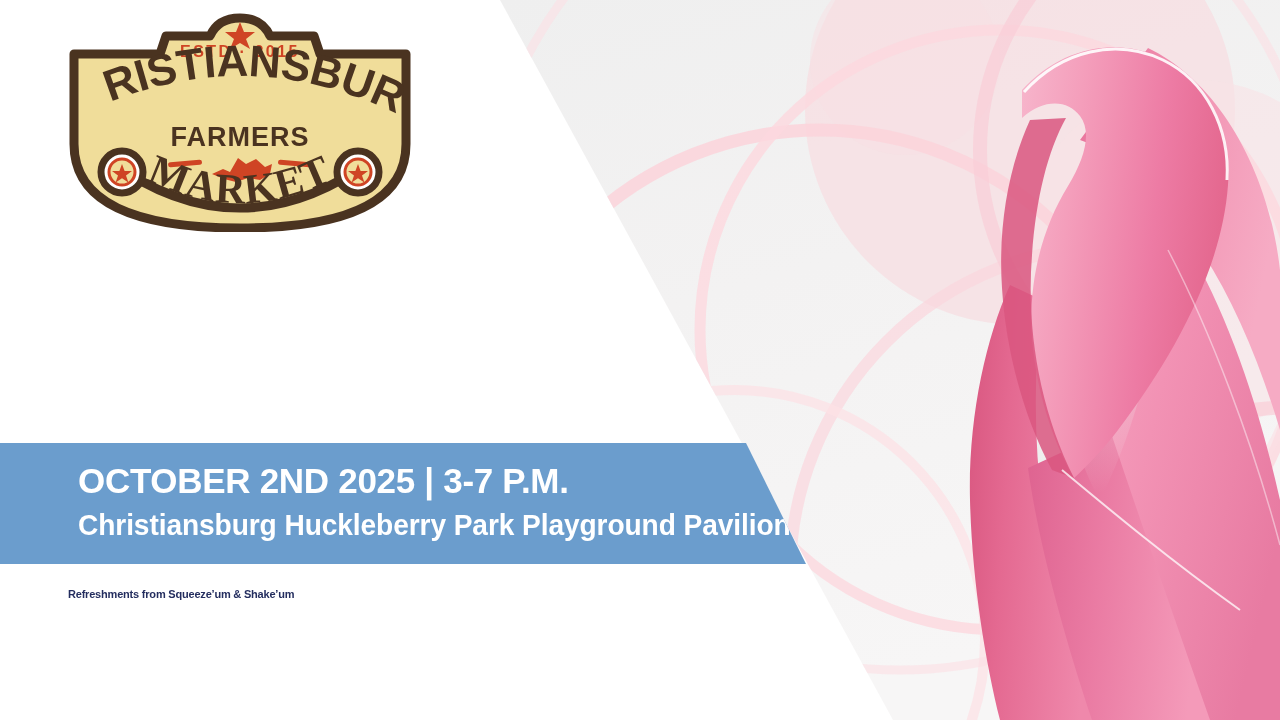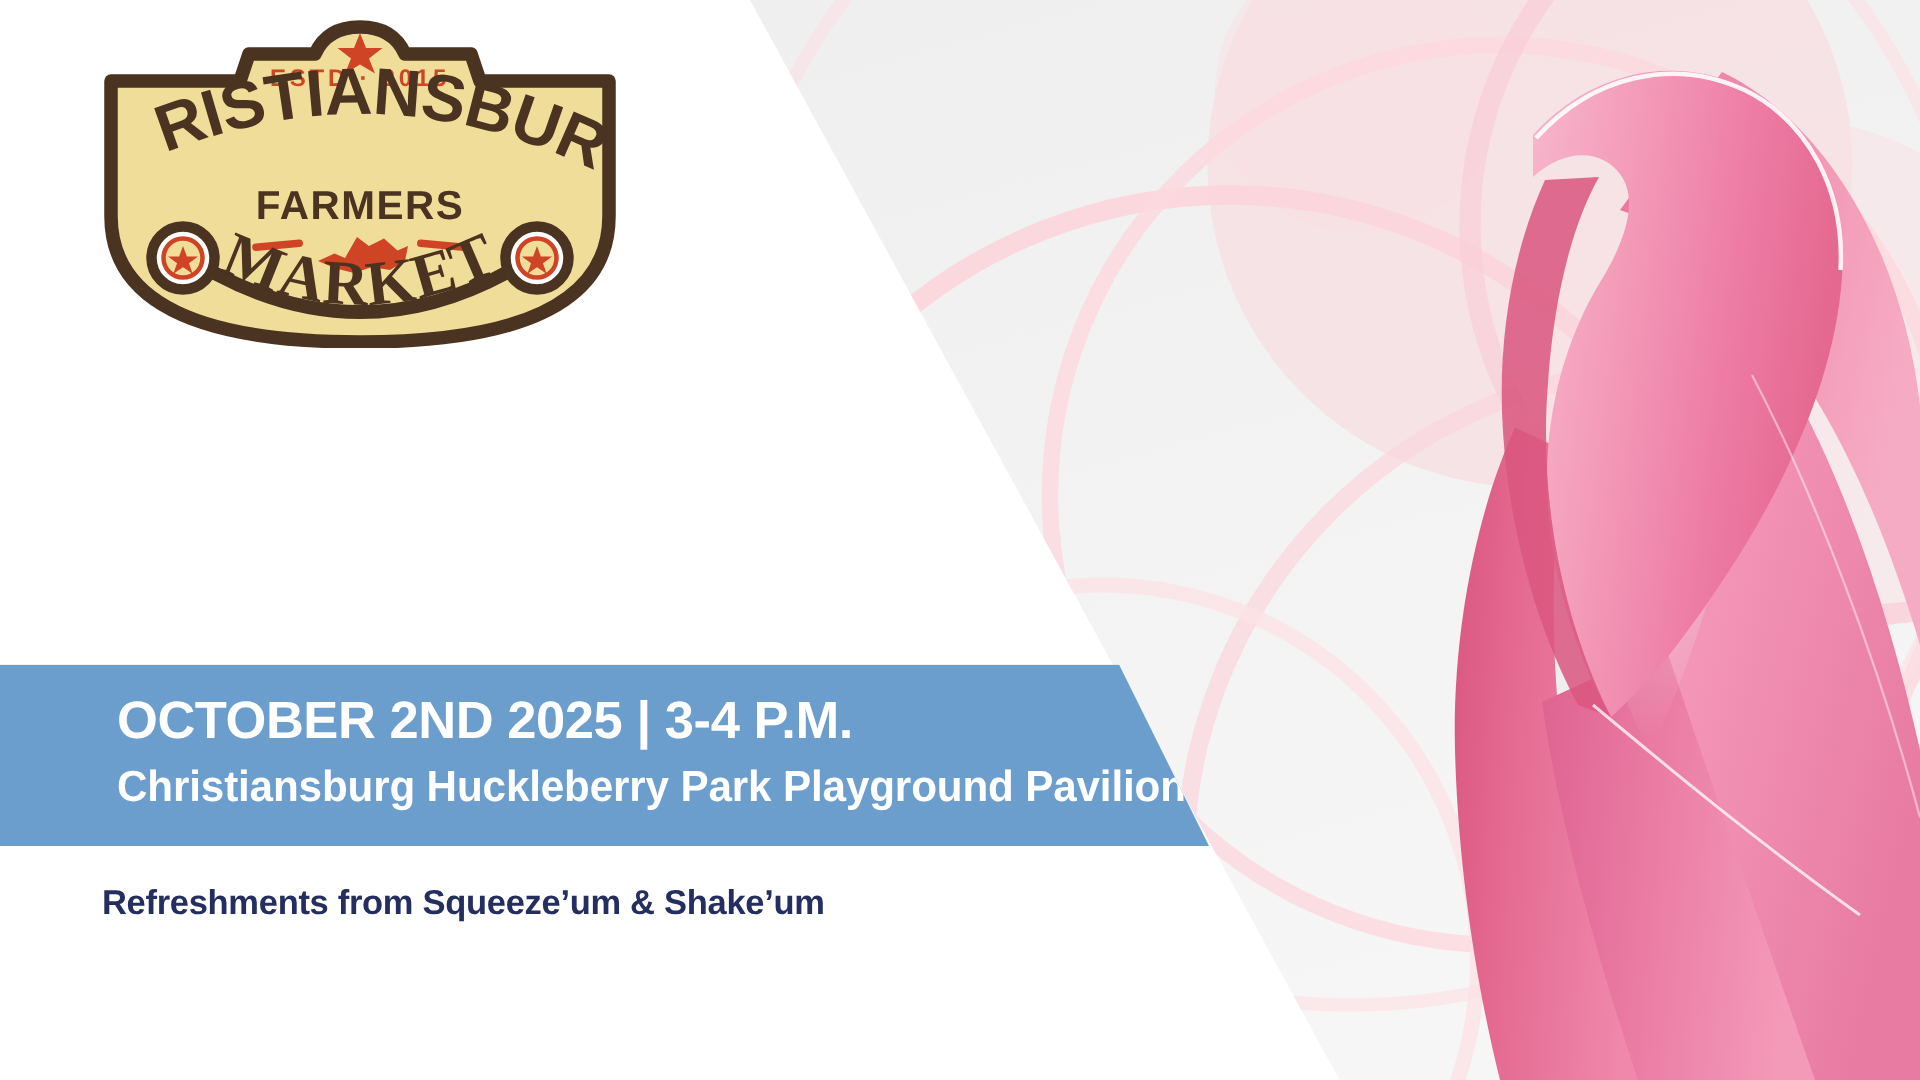--- a/index.html
+++ b/index.html
@@ -106,21 +106,21 @@
     transform-origin: left center;
     white-space: nowrap;
   }
 
   
   #refreshments {
     position: absolute;
     left: 68px;
     top: 588px;
     font-family: "Liberation Sans", sans-serif;
-    font-size: 23px;
+    font-size: 11px;
     font-weight: bold;
     color: #242e5f;
     letter-spacing: -0.2px;
     white-space: nowrap;
   }
 </style>
 </head>
 <body>
 
 <div id="flyer">
@@ -312,19 +312,19 @@
 
     <g>
       <circle cx="298" cy="160" r="21" fill="#ffffff" stroke="#4a3320" stroke-width="7"></circle>
       <circle cx="298" cy="160" r="13" fill="#f0dd9a" stroke="#cf4424" stroke-width="3"></circle>
       <path d="M 298 152 L 300.6 159 L 308 159 L 302 163.5 L 304.4 170.5 L 298 166.2 L 291.6 170.5 L 294 163.5 L 288 159 L 295.4 159 Z" fill="#cf4424"></path>
     </g>
   </svg>
 
 
   <div id="info-banner">
-    <div id="info-date">OCTOBER 2ND  2025 | 3-4 P.M.</div>
+    <div id="info-date">OCTOBER 2ND  2025 | 3-7 P.M.</div>
     <div id="info-venue">Christiansburg Huckleberry Park Playground Pavilion</div>
   </div>
 
   <div id="refreshments">Refreshments from Squeeze’um &amp; Shake’um</div>
 
 </div>
 
 </body></html>

